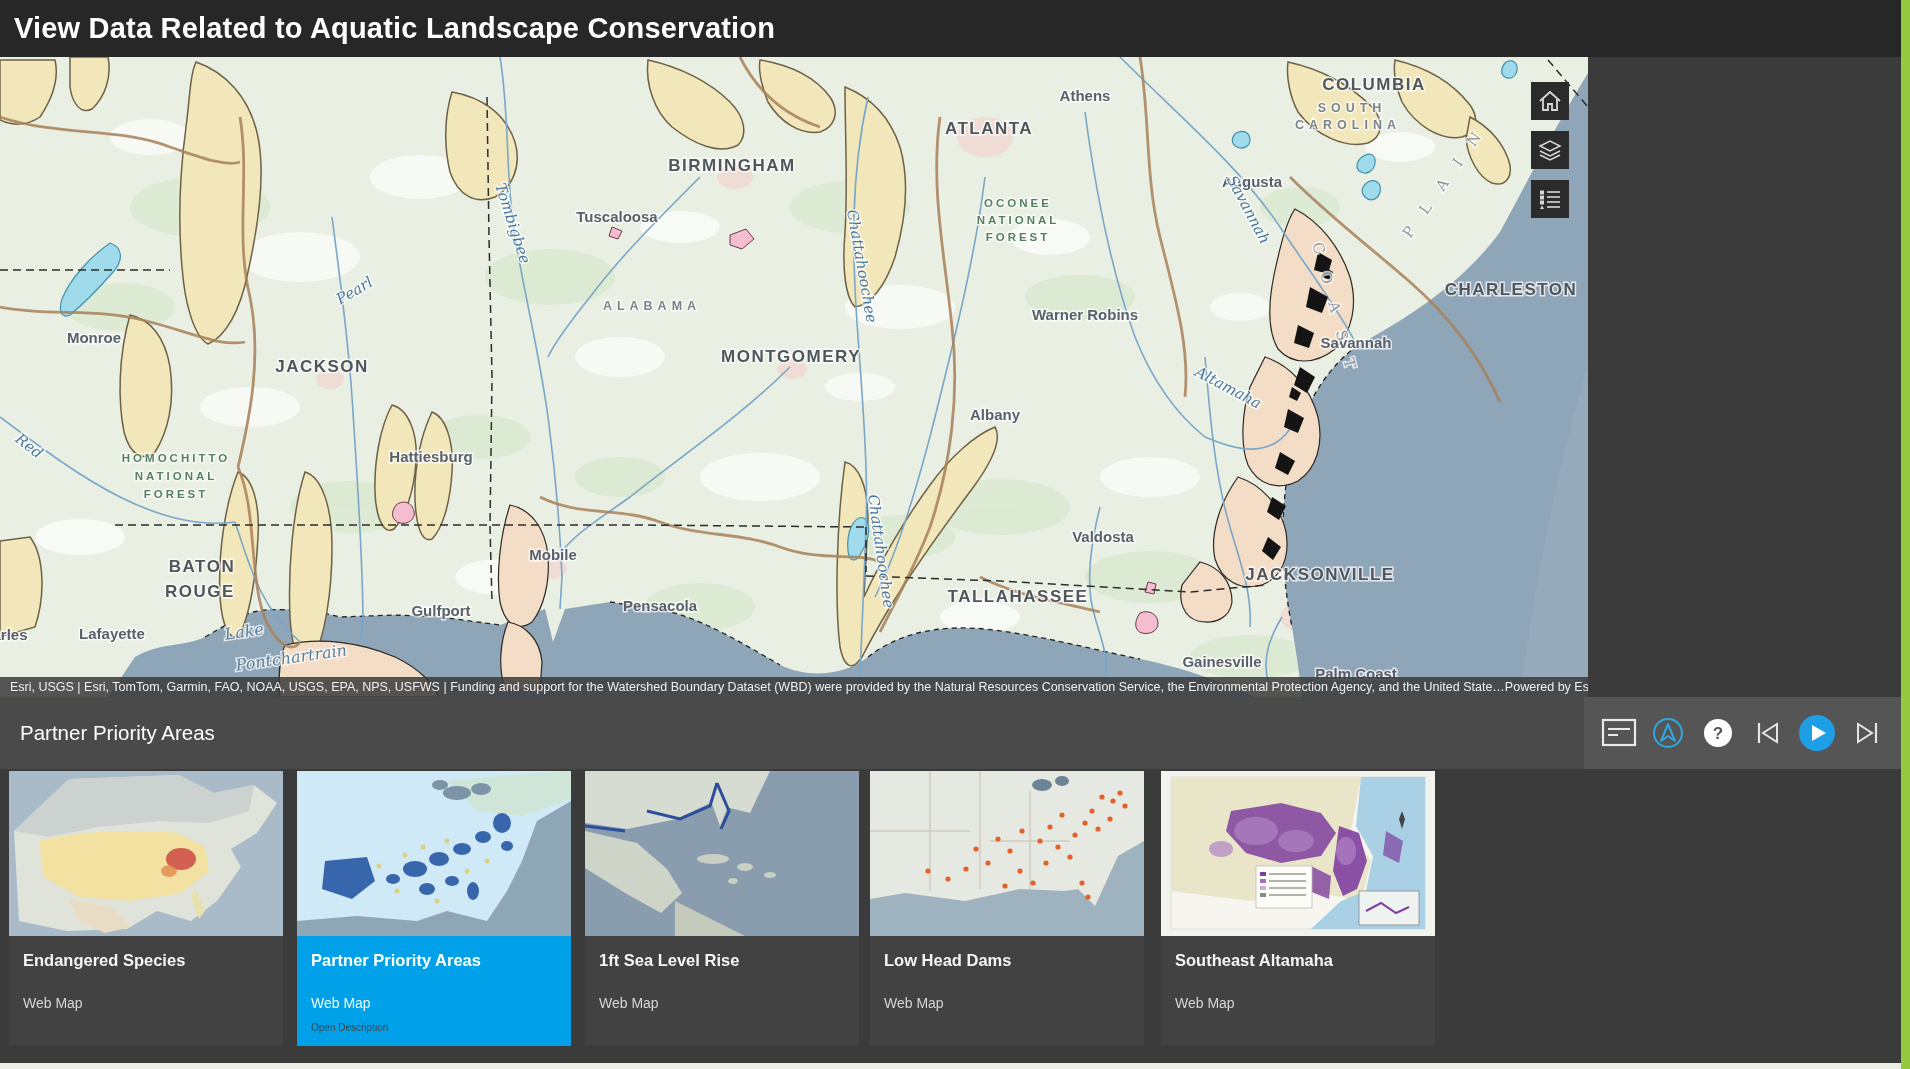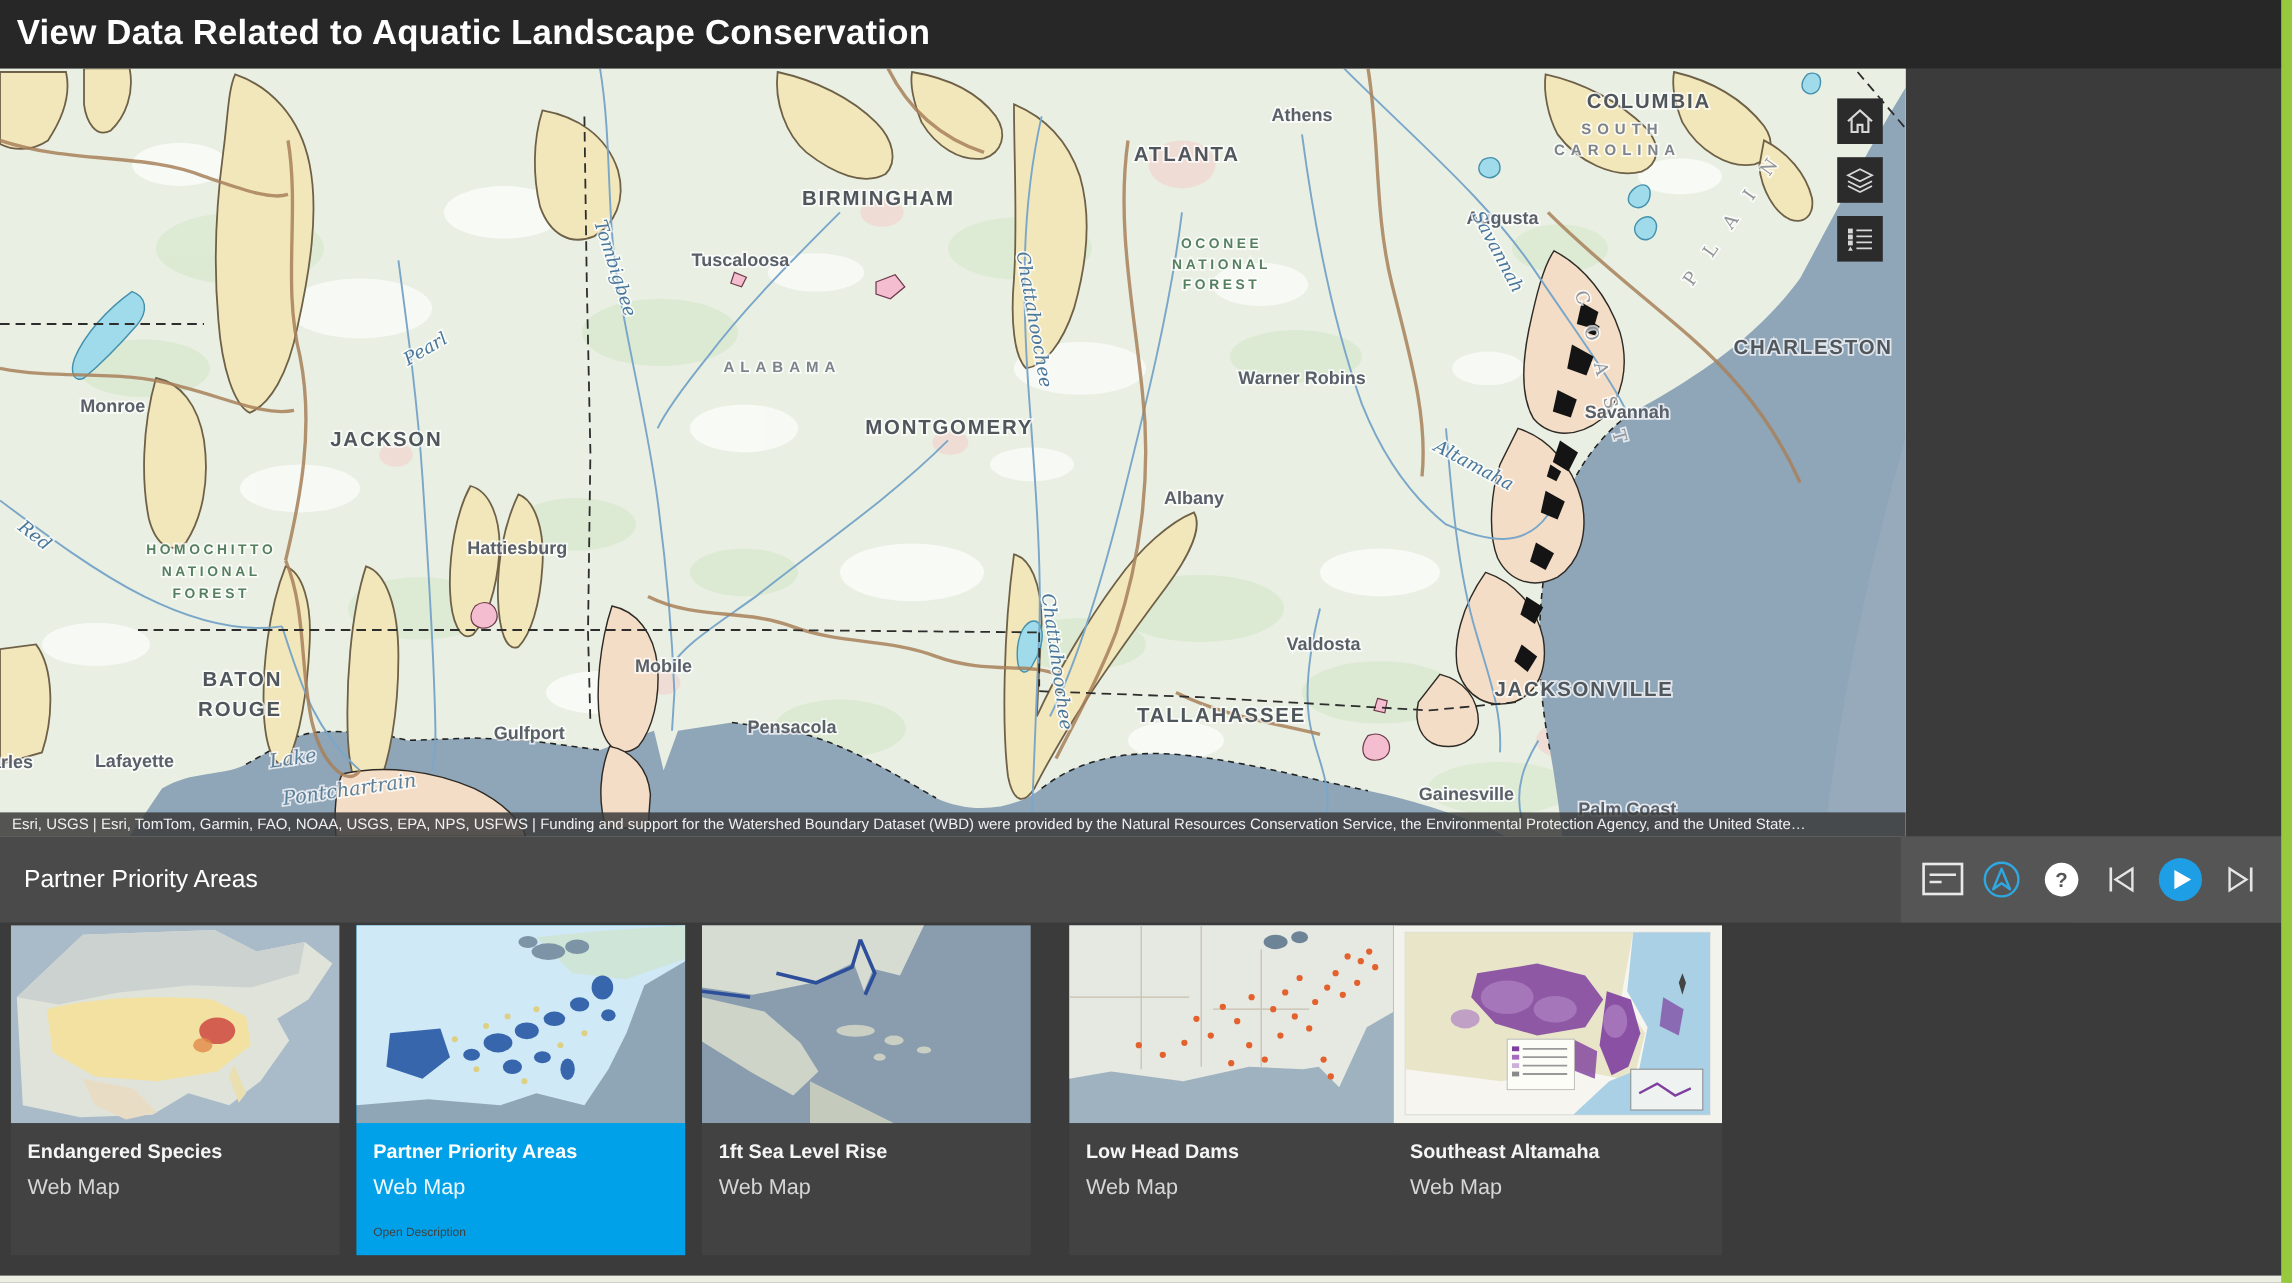--- a/index.html
+++ b/index.html
@@ -10,21 +10,21 @@
   .header{position:absolute;left:0;top:0;width:1910px;height:57px;background:#272727;
           display:flex;align-items:center;z-index:6}
   .header .title{color:#fff;font-size:29px;font-weight:600;padding-left:14px;letter-spacing:.2px}
 
   
   .map{position:absolute;top:57px;left:0;width:1588px;height:640px;background:#e9efe2;overflow:hidden}
   svg.basemap{position:absolute;left:0;top:0}
   .map-btns{position:absolute;right:19px;top:25px;display:flex;flex-direction:column;gap:11px;z-index:4}
   .map-btn{width:38px;height:38px;background:#2b2b2b;display:flex;align-items:center;justify-content:center;cursor:pointer}
   .attrib{position:absolute;left:0;bottom:0;width:1910px;height:20px;background:rgba(58,58,58,.85);
-          display:flex;align-items:center;justify-content:space-between;padding:0 10px;box-sizing:border-box;z-index:4}
+          display:flex;align-items:center;justify-content:flex-start;padding:0 10px;box-sizing:border-box;z-index:4}
   .attrib span{color:#efefef;font-size:12.5px;white-space:nowrap}
 
   
   .ml{paint-order:stroke;stroke:#ffffff;stroke-opacity:.72;stroke-width:3px;text-anchor:middle}
   .ml-city{font:700 15px "Liberation Sans",sans-serif;fill:#59606a}
   .ml-major{font:700 17px "Liberation Sans",sans-serif;fill:#4f565c;letter-spacing:1.5px}
   .ml-state{font:700 12.5px "Liberation Sans",sans-serif;fill:#7b838b;letter-spacing:5px}
   .ml-forest{font:700 11.5px "Liberation Sans",sans-serif;fill:#567f60;letter-spacing:3px}
   .ml-river{font:italic 15px "DejaVu Serif",serif;fill:#49779c}
   .ml-lake{font:italic 16px "DejaVu Serif",serif;fill:#5b7f98}
@@ -36,21 +36,21 @@
   .tools{position:absolute;right:8px;top:0;height:72px;width:318px;background:#555555;
          display:flex;align-items:center;justify-content:space-around;padding:0 10px;box-sizing:border-box}
   .tool{width:42px;height:42px;display:flex;align-items:center;justify-content:center;cursor:pointer}
 
   
   .cards{position:absolute;top:769px;left:0;width:1726px;height:294px;background:#3b3b3b;z-index:5}
   .card{position:absolute;top:2px;width:274px;height:275px;background:#424242;cursor:pointer}
   .card .thumb{width:274px;height:165px;display:block}
   .card .meta{padding:15px 14px 0}
   .c-title{color:#f5f5f5;font-size:16.5px;font-weight:700}
-  .c-sub{color:#d6d6d6;font-size:18px;margin-top:9px}
+  .c-sub{color:#d6d6d6;font-size:14px;margin-top:25px}
   .card.selected{background:#00A1E8}
   .card.selected .c-title{color:#fff}
   .card.selected .c-sub{color:#eefaff}
   .c-link{position:absolute;left:14px;bottom:13px;color:#404040;font-size:10px}
 
   
   .bottom-strip{position:absolute;left:0;top:1063px;width:1910px;height:6px;background:#edeee3;z-index:7}
   .edge-strip{position:absolute;top:0;left:1901px;width:9px;height:1069px;background:#98c83d;z-index:9}
 </style>
 </head>
@@ -428,21 +428,21 @@
           <ellipse cx="148" cy="110" rx="5" ry="3"></ellipse>
       </g>
       <path d="M90,130 L130,150 L160,165 L90,165 Z" fill="#c4cabc"></path>
     </svg>
     <div class="meta">
       <div class="c-title">1ft Sea Level Rise</div>
       <div class="c-sub">Web Map</div>
     </div>
   </div>
 
-  <div class="card" style="left:891px">
+  <div class="card" style="left:870px">
     <svg class="thumb" viewBox="0 0 274 165">
       <rect width="274" height="165" fill="#9fb2bf"></rect>
       <path d="M0,0 H274 V70 L248,85 L225,135 L208,118 L195,120 L150,118 L95,130 L35,122 L0,128 Z" fill="#e6e8e2"></path>
       <g fill="#6d8496">
           <ellipse cx="172" cy="14" rx="10" ry="6"></ellipse>
           <ellipse cx="192" cy="10" rx="7" ry="5"></ellipse>
         </g>
       <g stroke="#c6bfae" stroke-width="1" fill="none">
         <path d="M60,0 V120"></path>
           <path d="M110,0 V118"></path>

